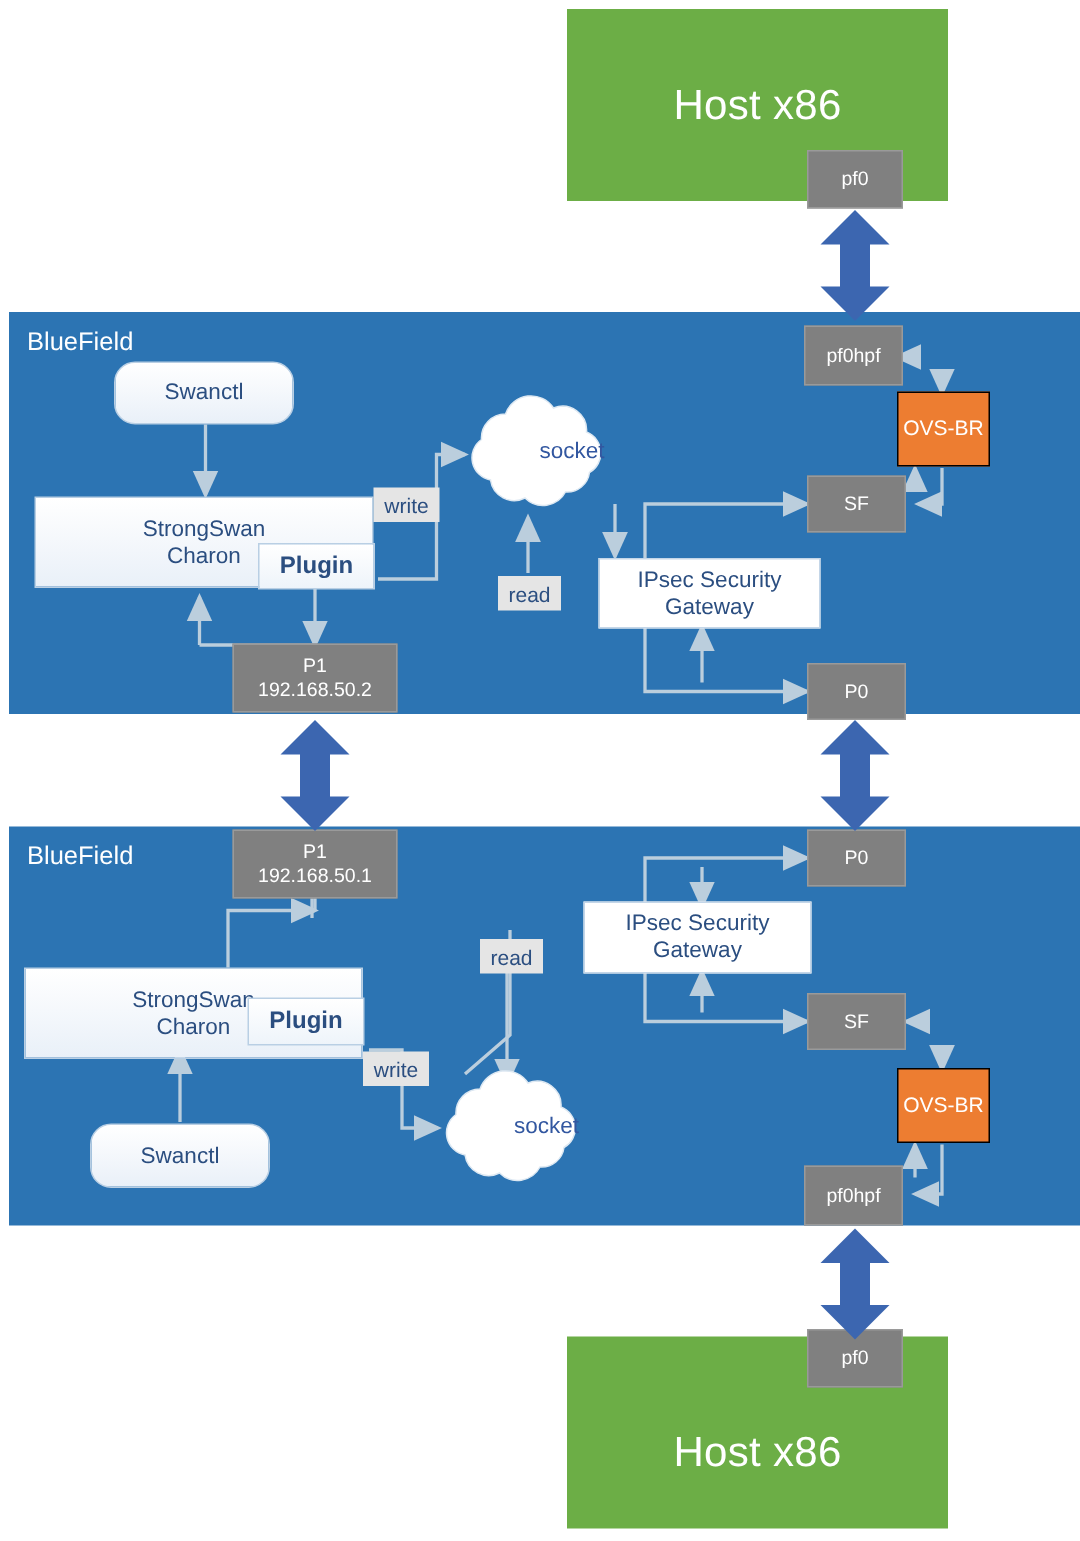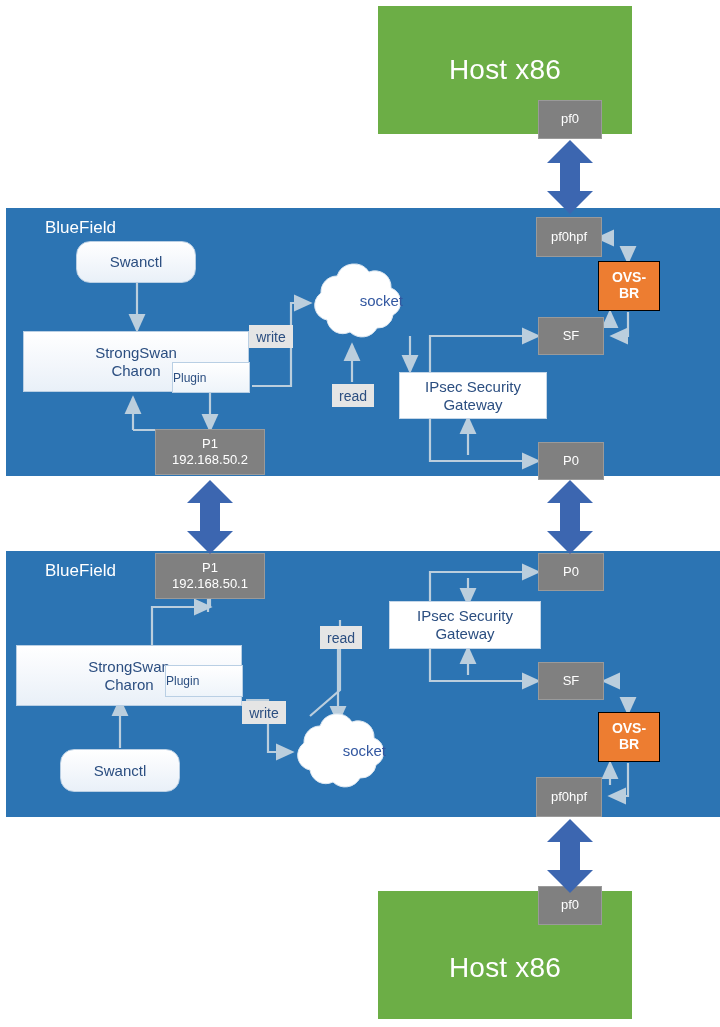--- a/index.html
+++ b/index.html
@@ -8,42 +8,42 @@
   #stage{position:absolute;left:0;top:0;width:720px;height:1027px;border-radius:20px;}
 
   .abs{position:absolute;box-sizing:border-box;}
 
   
   .host{background:#6CAE46;display:flex;align-items:center;justify-content:center;}
   .host .host-label{color:#ffffff;font-size:28px;letter-spacing:.2px;}
 
   
   .bluefield{background:#2C74B3;}
-  .bf-title{color:#ffffff;font-size:17px;position:absolute;left:12px;margin-left:27px;}
+  .bf-title{color:#ffffff;font-size:17px;position:absolute;left:12px;}
 
   
   .port{background:#808080;border:1px solid #9a9a9a;color:#ffffff;
         display:flex;flex-direction:column;align-items:center;justify-content:center;
         font-size:13px;line-height:1.25;z-index:6;}
   .port .l2{font-size:13px;}
 
   
   .ovs{background:#ED7D31;border:1.5px solid #000000;color:#ffffff;
-       display:flex;flex-direction:column;align-items:center;justify-content:center;
-       font-size:14px;line-height:1.12;z-index:7;font-weight:bold;}
+       display:flex;flex-direction:row;align-items:center;justify-content:center;
+       font-size:14px;line-height:1.12;z-index:7;}
 
   
   .wbox{background:linear-gradient(180deg,#ffffff 0%,#f2f6fb 60%,#e9f0f8 100%);
         border:1px solid #b9cfe4;color:#2B4E80;
         display:flex;align-items:center;justify-content:center;text-align:center;
         font-size:15px;line-height:1.2;z-index:5;}
   .wbox.rounded{border-radius:14px;}
   .plugin{background:linear-gradient(180deg,#ffffff 0%,#eef4fa 100%);
-          border:1px solid #b9cfe4;color:#2B4E80;font-size:12px;z-index:6;
-          display:flex;align-items:center;}
+          border:1px solid #b9cfe4;color:#2B4E80;font-size:16px;z-index:6;
+          display:flex;align-items:center;justify-content:center;font-weight:bold;}
   .gw{background:#ffffff;border:1px solid #c4d6e8;}
 
   
   .tag{background:#e5e5e5;color:#2B4E80;font-size:14px;z-index:8;
        display:flex;align-items:center;justify-content:center;padding:0 2px;}
 
   
   .cloud{z-index:5;}
   .cloud svg{display:block;}
   .cloud .cl-text{position:absolute;width:100%;text-align:right;

